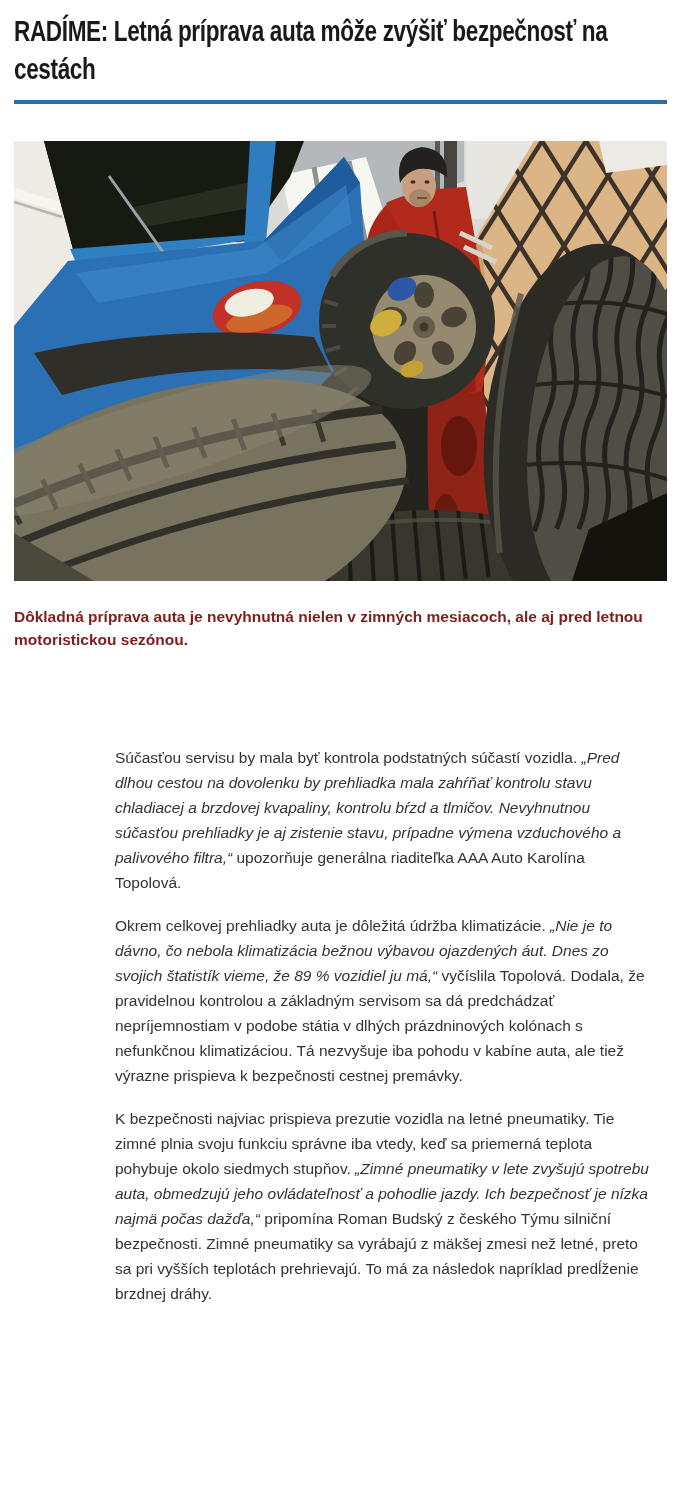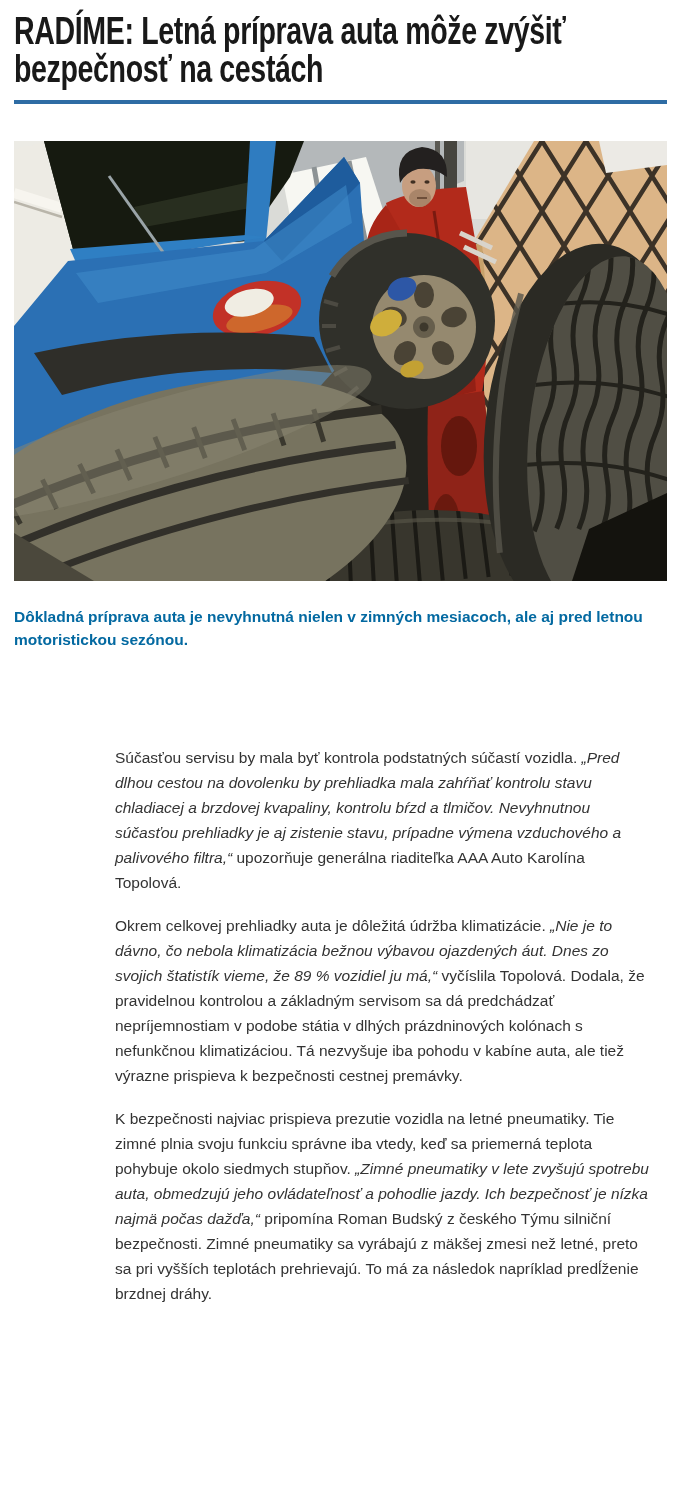--- a/index.html
+++ b/index.html
@@ -1,22 +1,22 @@
 <!DOCTYPE html>
 <html><head>
 <meta charset="utf-8">
 <style>
   html,body{margin:0;padding:0;background:#ffffff;}
   body{width:681px;font-family:"Liberation Sans","DejaVu Sans",sans-serif;color:#333;}
   .page{width:653px;padding:0 14px;}
-  .title{margin:12px 0 0 0;font-weight:bold;color:#191919;font-size:38px;line-height:38px;}
+  .title{margin:12px 0 0 0;font-weight:bold;color:#191919;font-size:30px;line-height:38px;}
   .title-inner{display:block;width:133%;transform:scaleX(0.752);transform-origin:left top;letter-spacing:-0.5px;}
   .divider{height:4px;background:#2e6ca4;margin-top:12px;}
   .photo{display:block;margin-top:37px;}
-  .caption{margin-top:24px;font-size:15.5px;line-height:23px;font-weight:bold;color:#0369a1;width:655px;}
+  .caption{margin-top:24px;font-size:15.5px;line-height:23px;font-weight:bold;color:#7f1d1d;width:655px;}
   .body-col{margin-left:101px;margin-top:94px;width:540px;font-size:15.5px;line-height:25px;color:#333;}
   .body-col p{margin:0 0 0 0;}
   .body-col p + p{margin-top:18px;}
   .body-col p.gap-before{}
   .body-col em{}
 </style>
 </head>
 <body>
 
 <div class="page">

